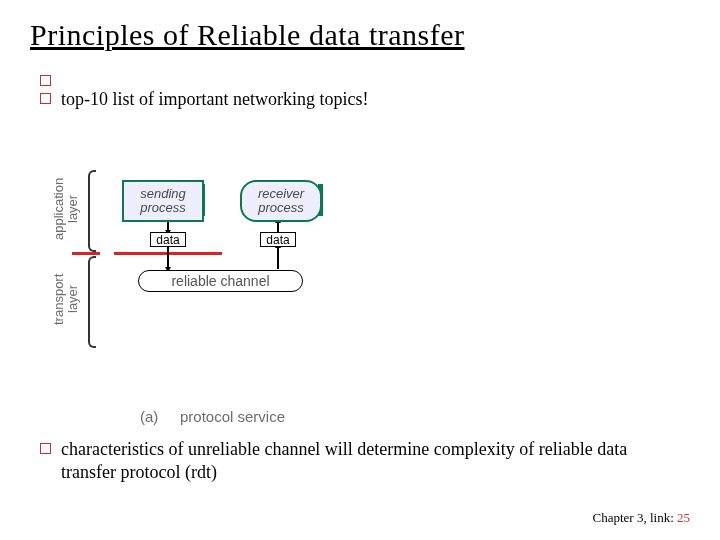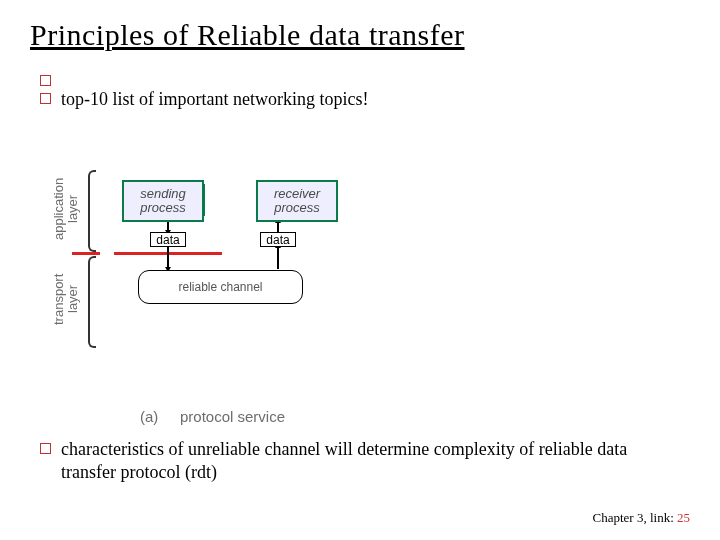--- a/index.html
+++ b/index.html
@@ -118,26 +118,26 @@
     border: 1.5px solid #000;
     font-family: Arial, Helvetica, sans-serif;
     font-size: 12px;
     display: flex;
     align-items: center;
     justify-content: center;
     z-index: 2;
   }
   .channel {
     position: absolute;
-    height: 34px;
+    height: 22px;
     background: #fff;
     border: 1.5px solid #000;
     border-radius: 11px;
     font-family: Arial, Helvetica, sans-serif;
-    font-size: 12px;
+    font-size: 14px;
     color: #555;
     display: flex;
     align-items: center;
     justify-content: center;
     z-index: 2;
   }
   .caption {
     position: absolute;
     font-family: Arial, Helvetica, sans-serif;
     color: #6d6d6d;
@@ -175,21 +175,21 @@
   <div class="brace" style="left:28px; top:0px; height:82px;"></div>
   <div class="redline" style="left:12px; top:82px; width:28px;"></div>
 
   <div class="vlabel" style="left:-8px; top:94px; height:70px;">transport<br>layer</div>
   <div class="brace" style="left:28px; top:86px; height:92px;"></div>
 
   <div class="greenbar" style="left:140px; top:14px;"></div>
   <div class="procbox" style="left:62px; top:10px;">sending<br>process</div>
 
   <div class="greenbar" style="left:258px; top:14px;"></div>
-  <div class="procbox" style="left:196px; top:10px;">receiver<br>process</div>
+  <div class="procbox" style="left:180px; top:10px;border-radius:16px;">receiver<br>process</div>
 
   <div class="redline" style="left:54px; top:82px; width:108px;"></div>
 
   <div class="databox" style="left:90px; top:62px;">data</div>
   <div class="databox" style="left:200px; top:62px;">data</div>
 
   <div class="thinline" style="left:107px; top:52px; width:1.5px; height:10px;"></div>
   <div class="arrowhead" style="left:104.5px; top:60px; border-top:5px solid #000;"></div>
 
   <div class="thinline" style="left:217px; top:52px; width:1.5px; height:10px;"></div>

